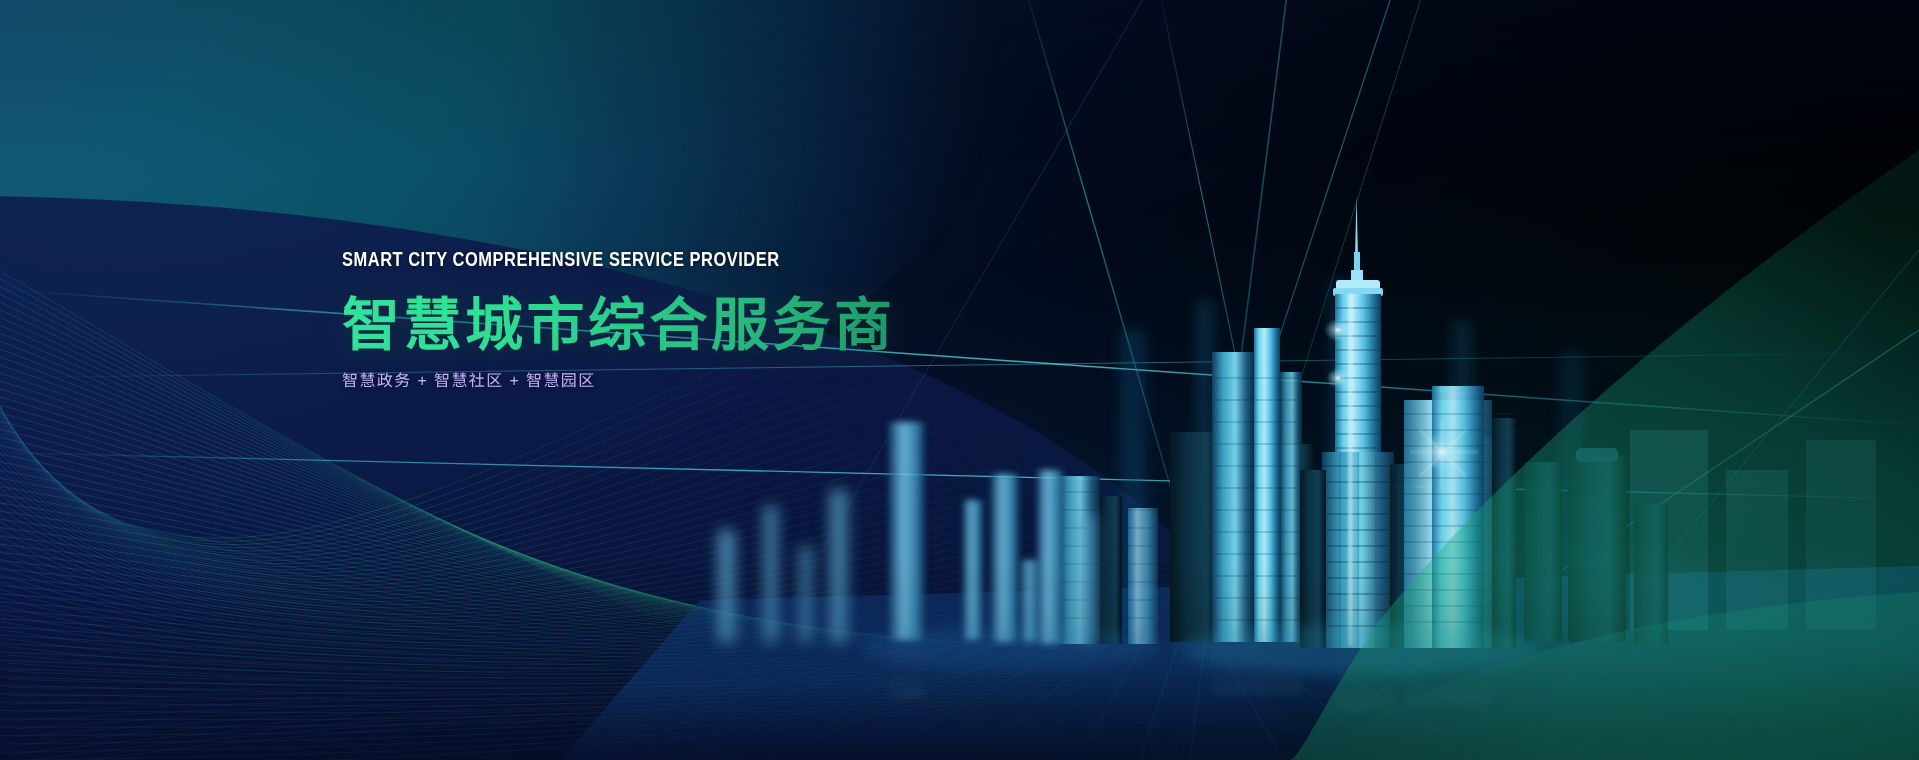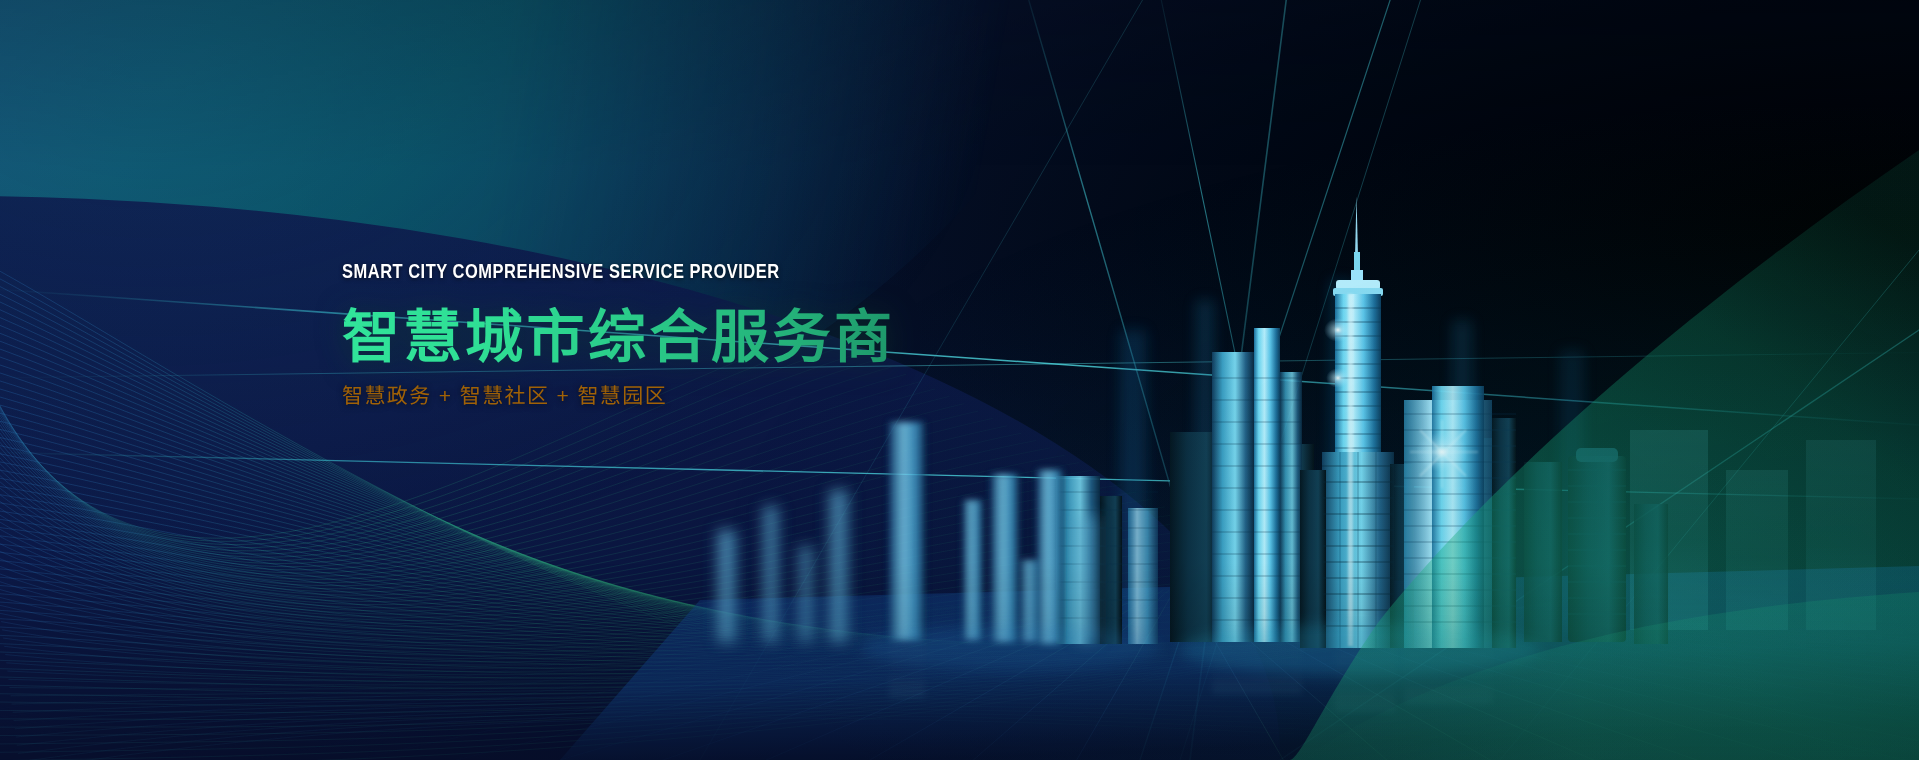--- a/index.html
+++ b/index.html
@@ -51,21 +51,21 @@
       radial-gradient(95% 95% at 96% 72%, rgba(10,120,95,.12) 0%, rgba(0,0,0,0) 62%),
       linear-gradient(180deg, rgba(0,0,0,.18) 0%, rgba(0,0,0,0) 22%, rgba(0,0,0,0) 74%, rgba(0,0,0,.30) 100%);
     pointer-events:none;
   }
 
   
   .art { position:absolute; inset:0; width:1919px; height:760px; display:block; }
 
   
   #copy {
-    position:absolute; left:342px; top:260px;
+    position:absolute; left:342px; top:248px;
     width:640px;
     z-index:40;
   }
   #eyebrow {
     font-size:19.5px;
     font-weight:700;
     letter-spacing:.6px;
     color:#ffffff;
     font-family:"Liberation Sans Narrow","Liberation Sans",sans-serif;
     transform:scaleX(.845);
@@ -82,23 +82,23 @@
     white-space:nowrap;
     background:linear-gradient(96deg,#31e49a 0%, #2fdf95 22%, #2acb89 46%, #24b179 70%, #1d9468 88%, #17805a 100%);
     -webkit-background-clip:text;
     background-clip:text;
     color:transparent;
     -webkit-text-fill-color:transparent;
     filter:drop-shadow(0 3px 14px rgba(12,60,44,.55));
   }
   #subline {
     margin-top:13px;
-    font-size:21px;
+    font-size:16px;
     letter-spacing:1.4px;
-    color:#a16207;
+    color:#c4b5fd;
     white-space:nowrap;
     text-shadow:0 1px 6px rgba(0,0,0,.6);
   }
 </style>
 </head>
 <body>
 
 <div id="banner">
 
   <div class="layer" id="sky"></div>

